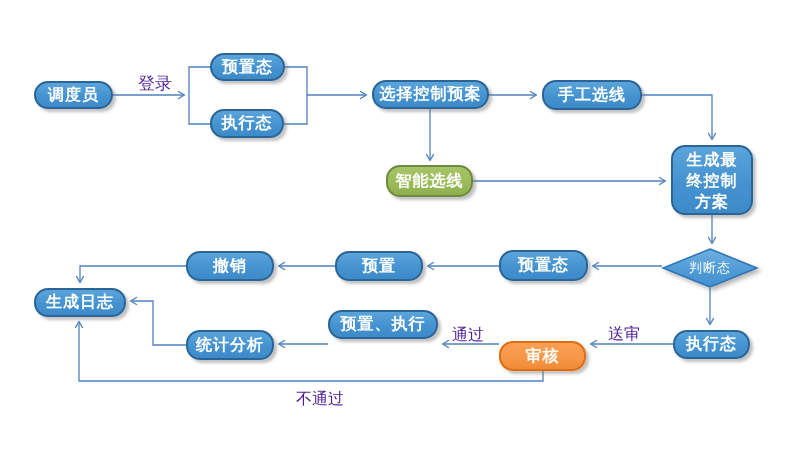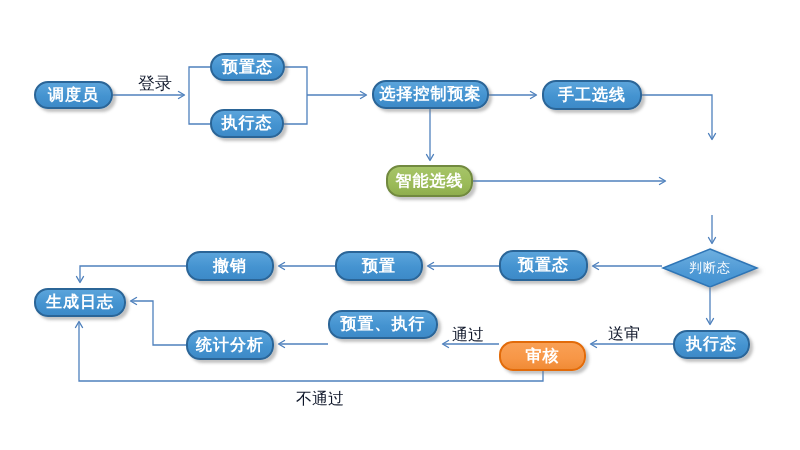--- a/index.html
+++ b/index.html
@@ -45,21 +45,21 @@
   .diamond svg{display:block;filter:drop-shadow(3px 3px 2px rgba(110,110,110,0.5));}
   .diamond .dlabel{
     position:absolute;left:0;top:0;width:100%;height:100%;
     display:flex;align-items:center;justify-content:center;
     color:#fff;font-family:Liberation Serif, serif;
     font-size:13px;letter-spacing:1px;
   }
   .edge-label{
     position:absolute;transform:translateX(-50%);
     font-family:Liberation Mono, monospace;
-    font-size:16px;color:#0f172a;white-space:nowrap;
+    font-size:16px;color:#4c1d95;white-space:nowrap;
   }
   .el-login{left:155px;top:72px;font-size:17px;}
   .el-pass{left:468px;top:325px;}
   .el-review{left:624px;top:324px;text-align:right;}
   .el-fail{left:320px;top:389px;}
 </style>
 </head>
 <body>
 
 <div class="stage">
@@ -110,20 +110,27 @@
   </div>
 
   <div class="node n-manual">
     <span>手工选线</span>
   </div>
 
   <div class="node green n-smart">
     <span>智能选线</span>
   </div>
 
+  <div class="node n-final">
+    <span>
+      <span>生成最</span><br>
+      <span>终控制</span><br>
+      <span>方案</span>
+    </span>
+  </div>
 
   <div class="diamond">
     <svg width="100" height="44" viewBox="0 0 100 44">
       <defs>
         <linearGradient id="dg" x1="0" y1="0" x2="0" y2="1">
           <stop offset="0" stop-color="#6FB0E0"></stop>
           <stop offset="0.6" stop-color="#4E99D5"></stop>
           <stop offset="1" stop-color="#4292D2"></stop>
         </linearGradient>
       </defs>

